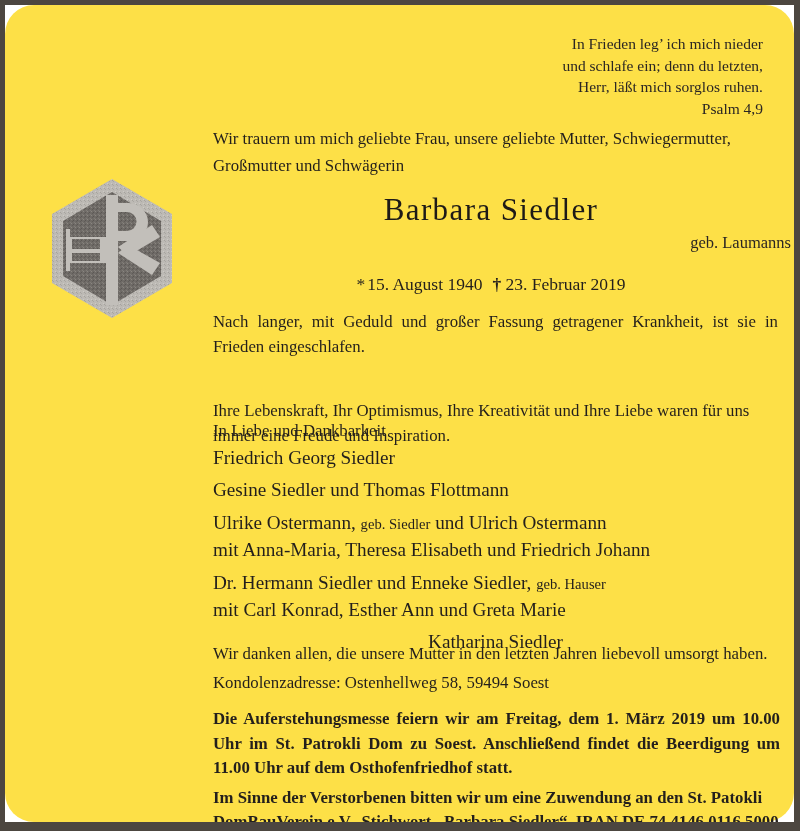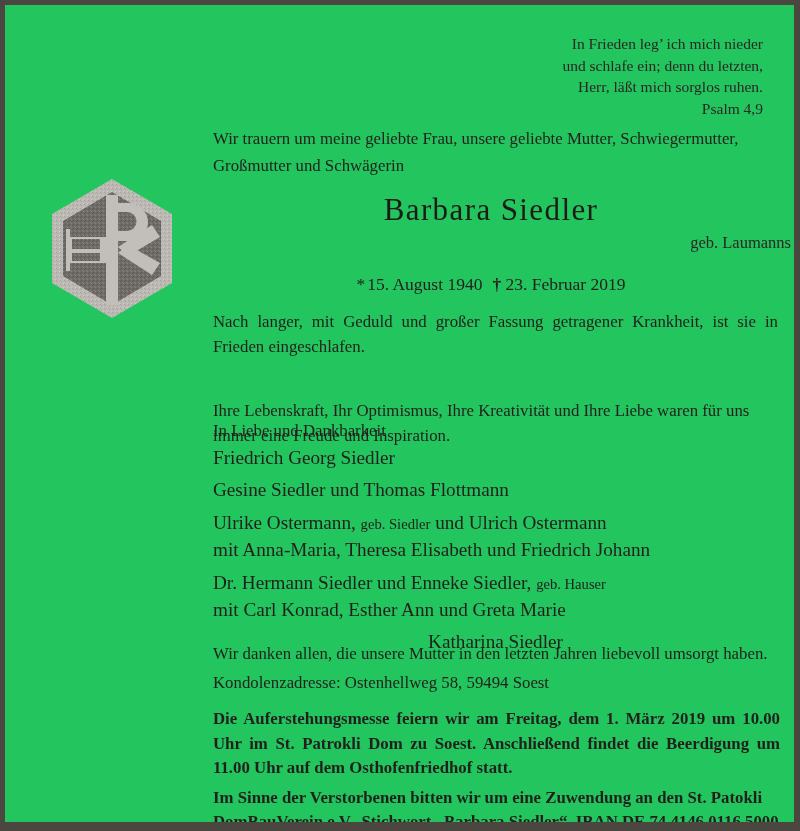--- a/index.html
+++ b/index.html
@@ -22,21 +22,22 @@
     border-left: 5px solid #4c4640;
     border-right: 6px solid #4c4640;
     border-bottom: 9px solid #4c4640;
     overflow: hidden;
   }
 
   .sheet {
     position: relative;
     width: 100%;
     height: 100%;
-    background: #22c55e;
+    background: #fde047;
+    border-radius: 29px;
   }
 
   
   .epigraph {
     position: absolute;
     top: 28px;
     right: 31px;
     width: 275px;
     text-align: right;
     font-size: 15.5px;
@@ -160,21 +161,21 @@
   <div class="sheet">
 
     <div class="epigraph">
       <div>In Frieden leg’ ich mich nieder</div>
       <div>und schlafe ein; denn du letzten,</div>
       <div>Herr, läßt mich sorglos ruhen.</div>
       <div class="src">Psalm 4,9</div>
     </div>
 
     <div class="intro">
-      <div>Wir trauern um meine geliebte Frau, unsere geliebte Mutter, Schwiegermutter,</div>
+      <div>Wir trauern um mich geliebte Frau, unsere geliebte Mutter, Schwiegermutter,</div>
       <div>Großmutter und Schwägerin</div>
     </div>
 
     <div class="emblem">
       <svg viewBox="0 0 128 143" xmlns="http://www.w3.org/2000/svg">
         <defs>
           <pattern id="speck" width="4" height="4" patternUnits="userSpaceOnUse">
             <rect width="4" height="4" fill="#6f6b67"></rect>
             <rect x="0" y="0" width="1" height="1" fill="#605c58"></rect>
             <rect x="2" y="1" width="1" height="1" fill="#807c77"></rect>

